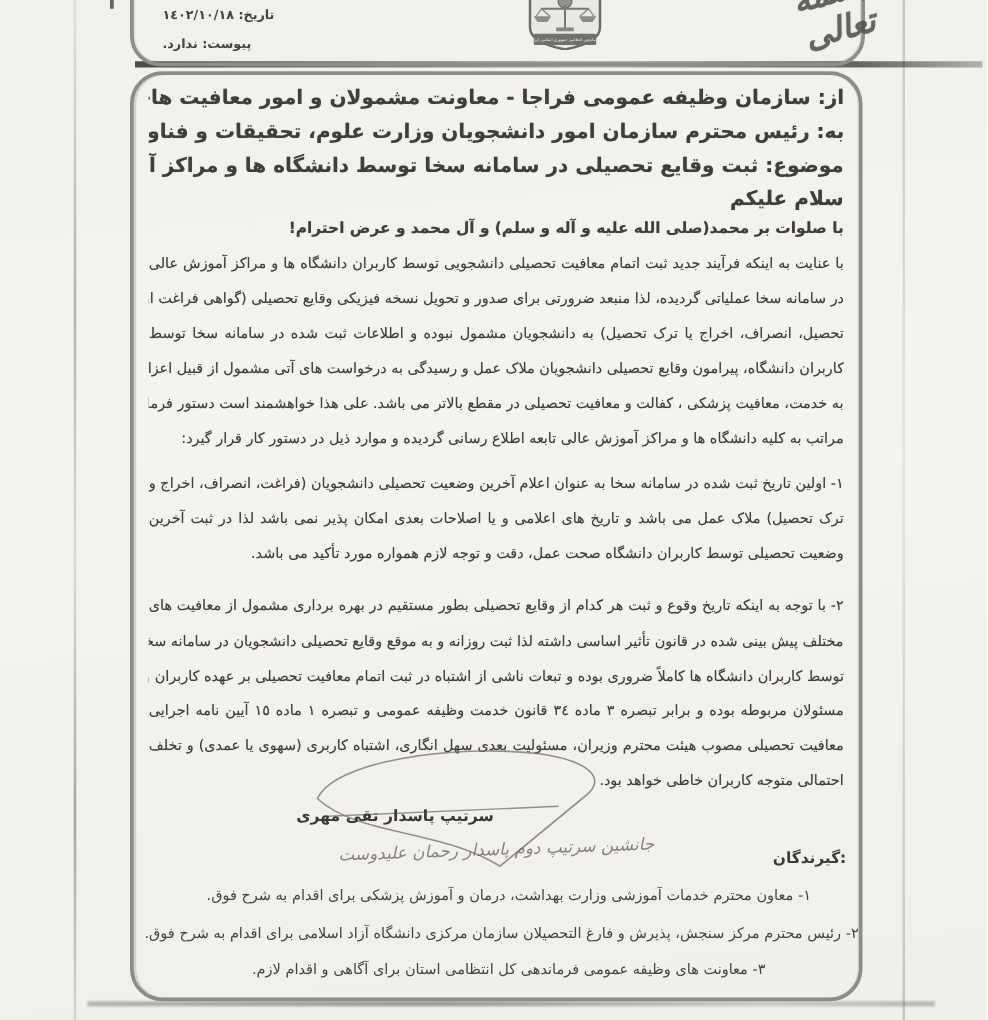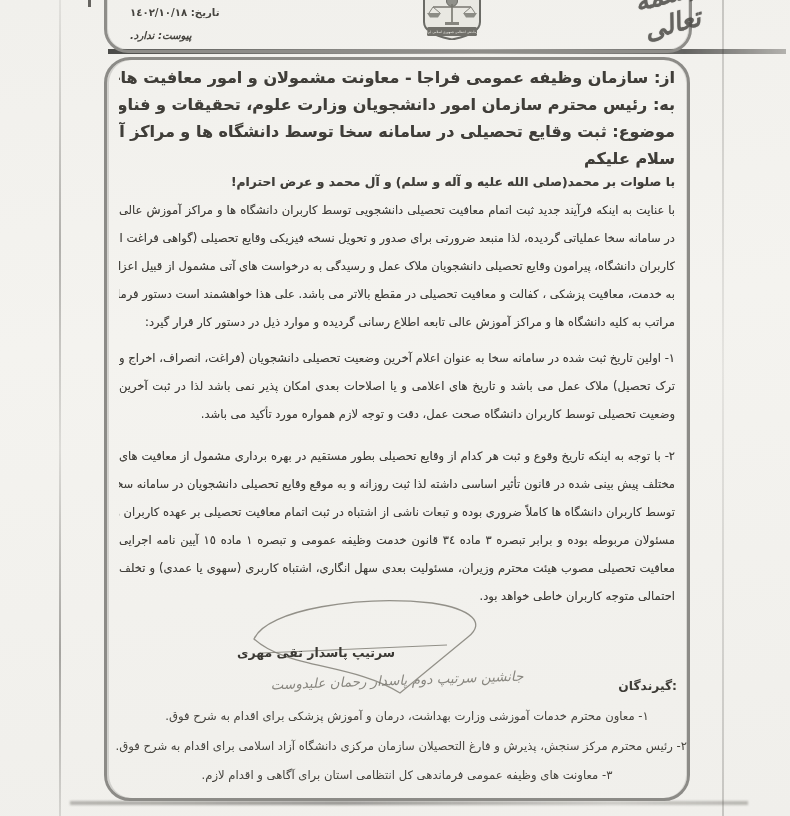--- a/index.html
+++ b/index.html
@@ -18,21 +18,21 @@
     background:linear-gradient(90deg,rgba(28,28,26,.78),rgba(66,64,60,.40) 55%,rgba(38,38,36,.70) 85%,rgba(60,58,54,.35));}
   .band-bottom{position:absolute;left:70px;top:801px;width:678px;height:4px;filter:blur(.8px);
     background:linear-gradient(90deg,rgba(110,108,102,.45),rgba(80,78,74,.55) 40%,rgba(120,118,112,.30) 80%,rgba(100,98,92,.40));}
 
   
   .header-box{position:absolute;left:104px;top:-54px;width:582px;height:101px;
     border:3px solid #8e8d89;border-radius:24px;box-shadow:inset 0 0 0 1px rgba(140,139,135,.25);}
   .date-block{position:absolute;left:130px;top:6px;width:92px;direction:rtl;text-align:left;
     font-size:10.2px;font-weight:bold;color:#46443f;line-height:13px;}
   .date-row{white-space:nowrap;}
-  .attach-row{white-space:nowrap;margin-top:10px;font-style:italic;}
+  .attach-row{white-space:nowrap;margin-top:10px;}
   .bismillah{position:absolute;left:588px;top:-14px;width:110px;font-size:26px;font-weight:bold;
     font-style:italic;color:#4c4b47;transform:rotate(-15deg);direction:rtl;opacity:.85;
     text-shadow:0 0 1px rgba(76,75,71,.5);}
   .emblem{position:absolute;left:420px;top:0px;}
 
   
   .main-box{position:absolute;left:104px;top:57px;width:580px;height:738px;
     border:3px solid #8c8b87;border-radius:26px;
     box-shadow:inset 2px 0 0 rgba(120,119,115,.25), inset -1px 0 0 rgba(120,119,115,.2);}
   .content{position:relative;direction:rtl;padding:4px 12px 0 12px;color:#403e39;
@@ -117,20 +117,21 @@
       <div class="meta-line">
         <span class="lbl">موضوع:</span>
         <span>ثبت وقایع تحصیلی در سامانه سخا توسط دانشگاه ها و مراکز آموزش عالی</span>
       </div>
       <div class="meta-line">سلام علیکم</div>
       <div class="salawat">با صلوات بر محمد(صلی الله علیه و آله و سلم) و آل محمد و عرض احترام!</div>
 
       <div class="para">
         <div class="jline">با عنایت به اینکه فرآیند جدید ثبت اتمام معافیت تحصیلی دانشجویی توسط کاربران دانشگاه ها و مراکز آموزش عالی</div>
         <div class="jline">در سامانه سخا عملیاتی گردیده، لذا منبعد ضرورتی برای صدور و تحویل نسخه فیزیکی وقایع تحصیلی (گواهی فراغت از</div>
+        <div class="jline">تحصیل، انصراف، اخراج یا ترک تحصیل) به دانشجویان مشمول نبوده و اطلاعات ثبت شده در سامانه سخا توسط</div>
         <div class="jline">کاربران دانشگاه، پیرامون وقایع تحصیلی دانشجویان ملاک عمل و رسیدگی به درخواست های آتی مشمول از قبیل اعزام</div>
         <div class="jline">به خدمت، معافیت پزشکی ، کفالت و معافیت تحصیلی در مقطع بالاتر می باشد. علی هذا خواهشمند است دستور فرمایید</div>
         <div class="jline last">مراتب به کلیه دانشگاه ها و مراکز آموزش عالی تابعه اطلاع رسانی گردیده و موارد ذیل در دستور کار قرار گیرد:</div>
       </div>
 
       <div class="para clause1">
         <div class="jline">١- اولین تاریخ ثبت شده در سامانه سخا به عنوان اعلام آخرین وضعیت تحصیلی دانشجویان (فراغت، انصراف، اخراج و</div>
         <div class="jline">ترک تحصیل) ملاک عمل می باشد و تاریخ های اعلامی و یا اصلاحات بعدی امکان پذیر نمی باشد لذا در ثبت آخرین</div>
         <div class="jline last">وضعیت تحصیلی توسط کاربران دانشگاه صحت عمل، دقت و توجه لازم همواره مورد تأکید می باشد.</div>
       </div>

